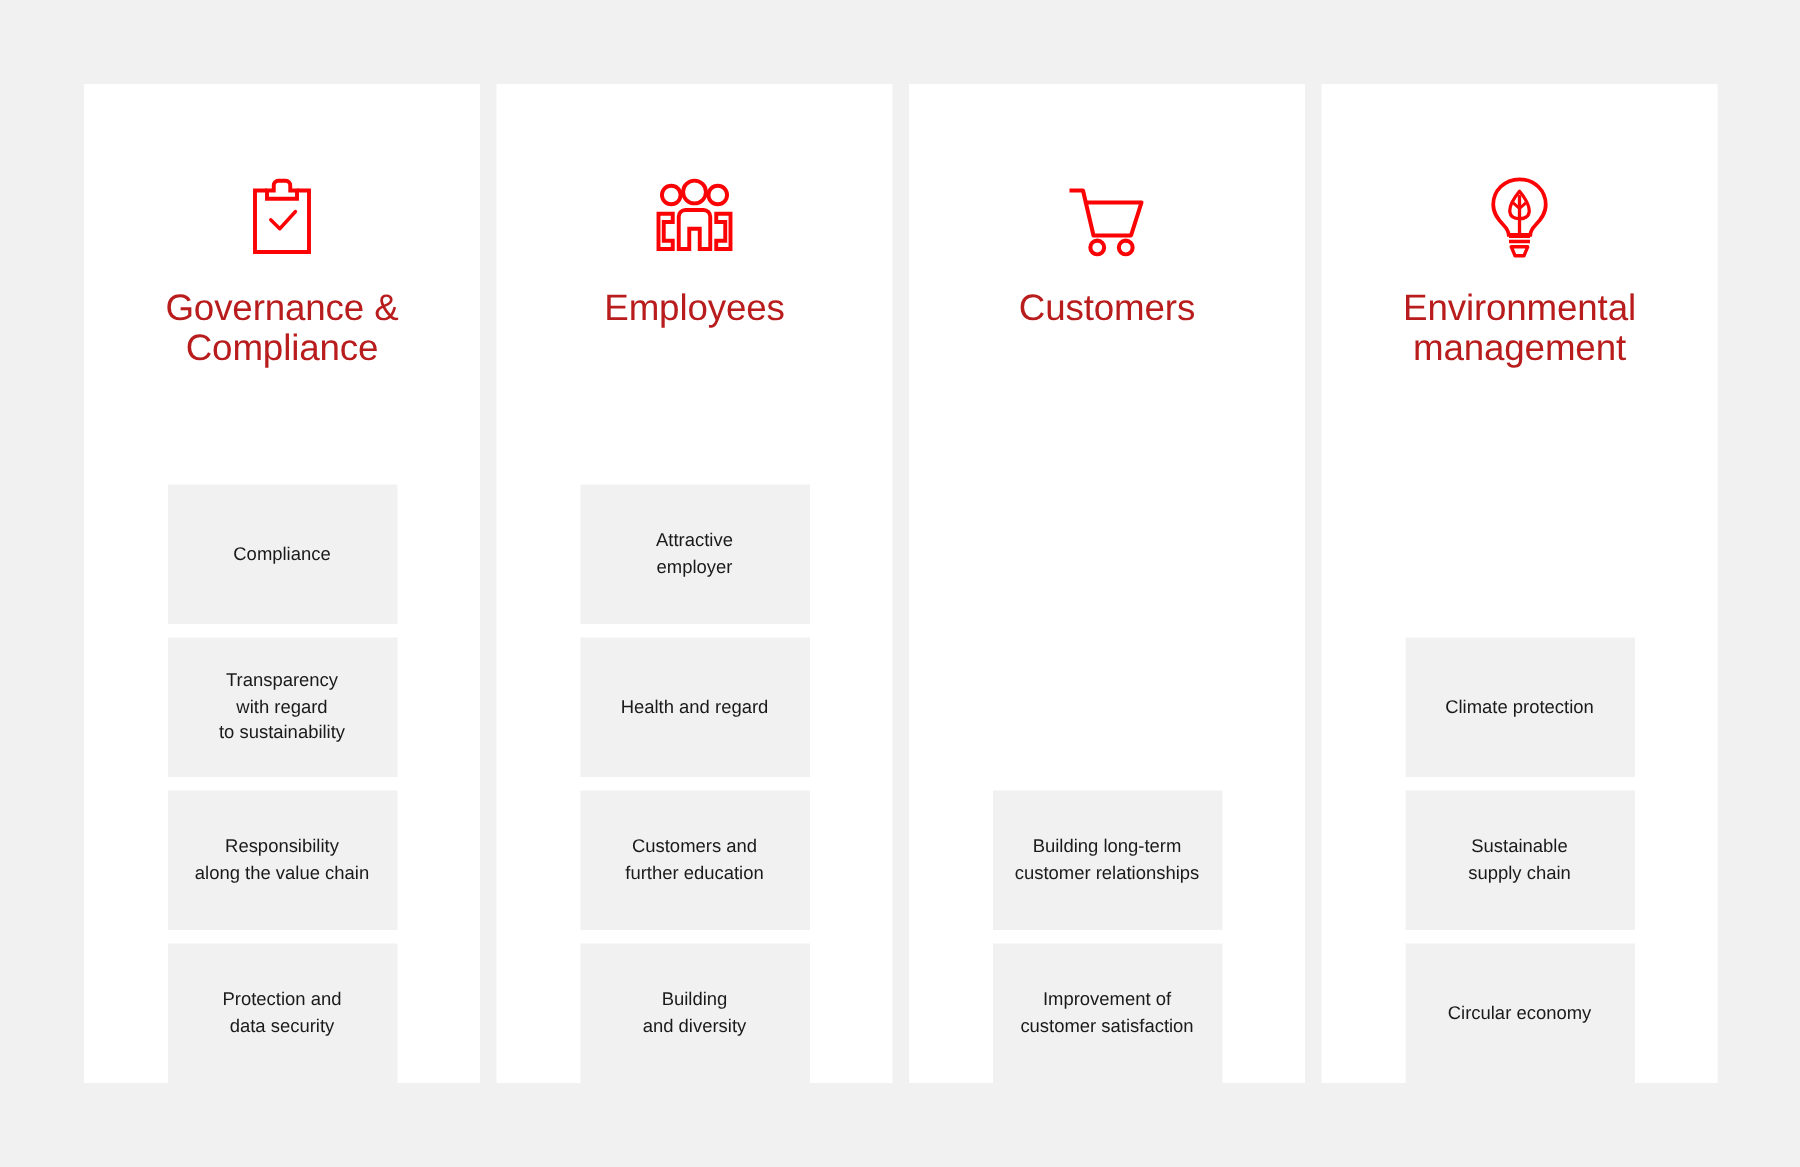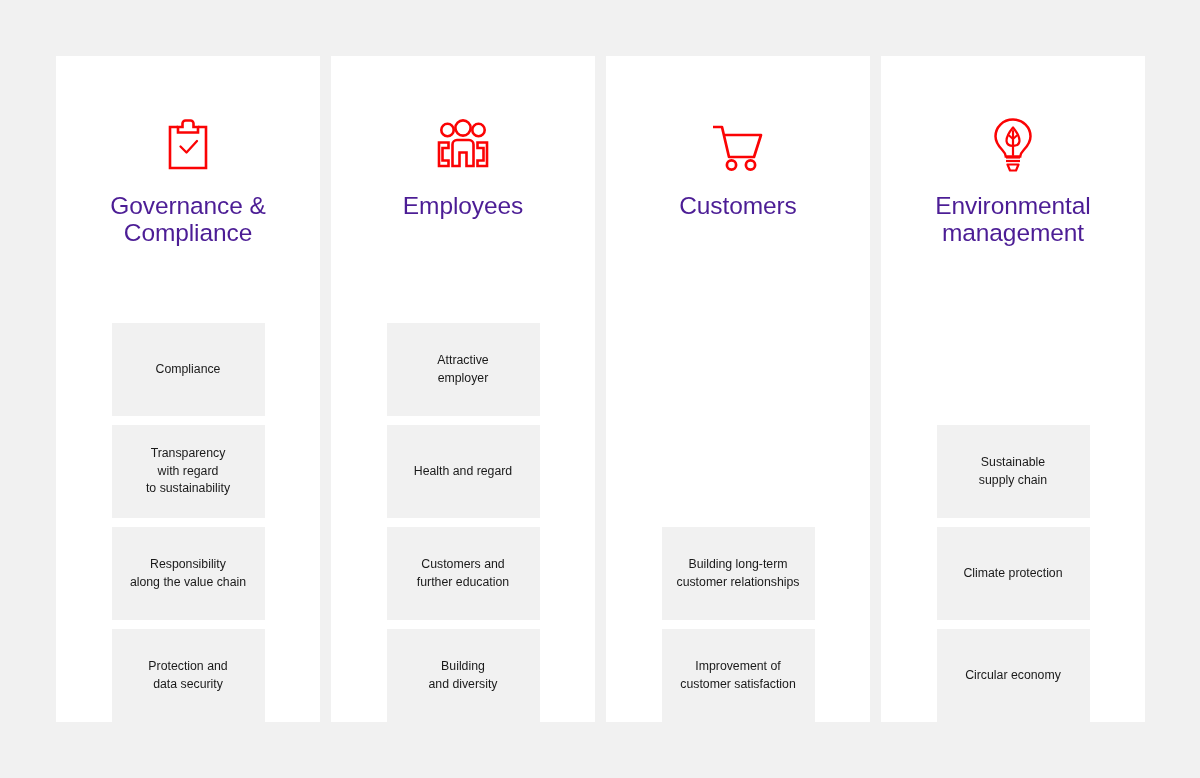--- a/index.html
+++ b/index.html
@@ -41,21 +41,21 @@
     justify-content: center;
   }
   .icon-wrap svg {
     display: block;
   }
   .card-title {
     margin-top: 12px;
     font-size: 24.5px;
     line-height: 27px;
     font-weight: 400;
-    color: #4c1d95;
+    color: #b91c1c;
     text-align: center;
     letter-spacing: -0.1px;
     max-width: 220px;
     font-family: "Liberation Sans", sans-serif;
   }
   .topics {
     margin-top: auto;
     width: 153px;
     display: flex;
     flex-direction: column;
@@ -177,21 +177,21 @@
         <path d="M23 10.5 C18.5 16 16 20.5 16.6 24.5 C17 27.3 19.3 28.8 23 28.8 C26.7 28.8 29 27.3 29.4 24.5 C30 20.5 27.5 16 23 10.5 Z" stroke-width="2.2" stroke-linejoin="round"></path>
         <path d="M23 22 L18.8 18.2" stroke-width="2"></path>
         <path d="M23 22 L27.2 18.2" stroke-width="2"></path>
       </svg>
     </div>
     <div class="card-title">Environmental
 management</div>
     <div class="card-body">
       <div class="spacer-top"></div>
       <div class="topics">
+        <div class="topic">Climate protection</div>
         <div class="topic">Sustainable
 supply chain</div>
-        <div class="topic">Climate protection</div>
         <div class="topic">Circular economy</div>
       </div>
     </div>
   </div>
 
 </div>
 
 </body></html>

